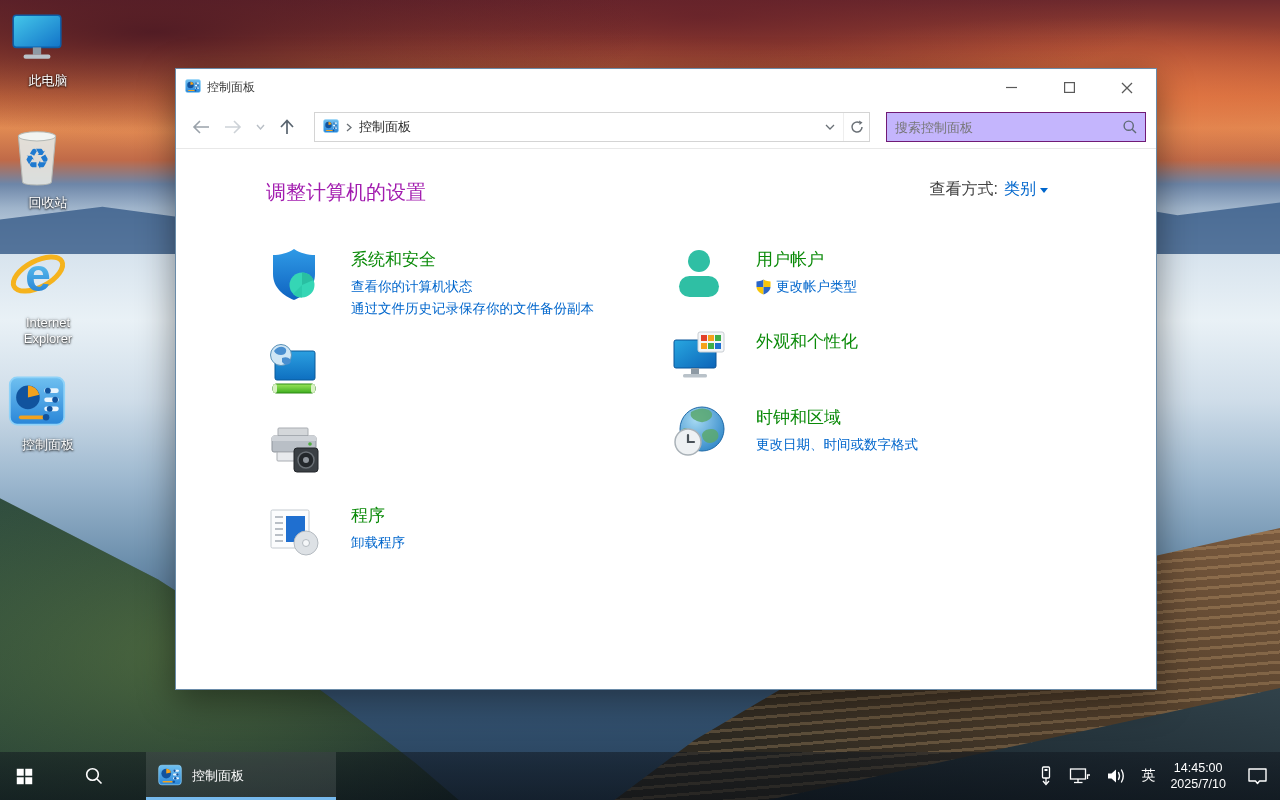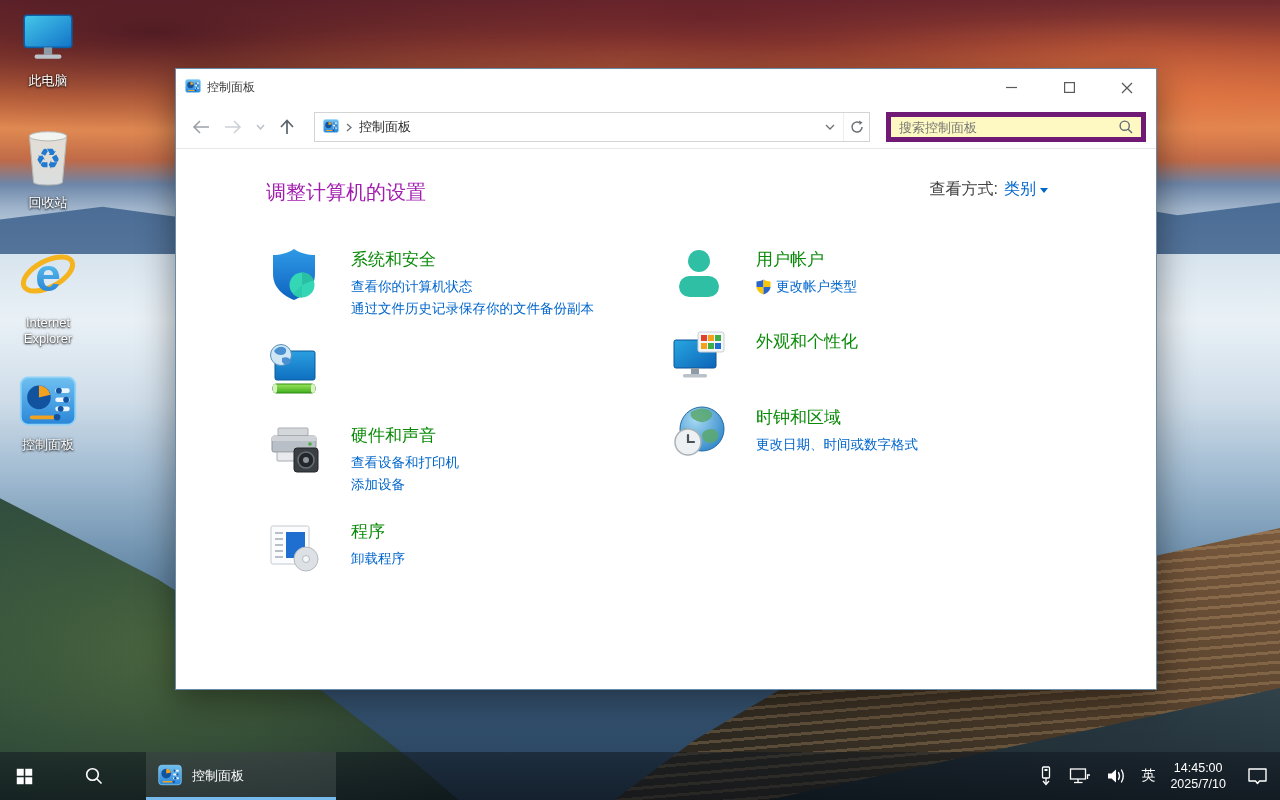--- a/index.html
+++ b/index.html
@@ -27,41 +27,41 @@
     clip-path:polygon(0 18%,10% 28%,22% 40%,34% 55%,46% 72%,58% 90%,64% 100%,0 100%); }
   #wall-right { position:absolute; right:0; bottom:0; width:52%; height:34%;
     background:
       repeating-linear-gradient(175deg, rgba(255,210,150,.20) 0 3px, rgba(0,0,0,0) 3px 10px),
       linear-gradient(200deg, #7a5a3e, #54402c 45%, #2d2921 80%);
     clip-path:polygon(100% 0,100% 100%,0 100%,12% 78%,30% 52%,55% 30%,78% 12%); }
   #wall-walkway { position:absolute; right:0; bottom:0; width:40%; height:14%;
     background:linear-gradient(190deg, #31424a, #16222a); clip-path:polygon(100% 0,100% 100%,0 100%); }
 
   
-  .dicon { position:absolute; left:8px; width:80px; display:flex; flex-direction:column; align-items:center; cursor:default; }
+  .dicon { position:absolute; left:8px; width:80px; display:flex; flex-direction:column; cursor:default; }
   .dicon .dlabel { margin-top:3px; font-size:13px; line-height:16px; color:#fff; text-align:center;
     text-shadow:0 1px 2px rgba(0,0,0,.9), 0 0 3px rgba(0,0,0,.6); }
   #di-pc  { top:8px; }  #di-bin { top:126px; } #di-ie { top:246px; } #di-cp { top:372px; }
 
   
   #cp-window { position:absolute; left:175px; top:68px; width:982px; height:622px; background:#fff;
     border:1px solid #6a8ba8; box-shadow:0 10px 34px rgba(0,0,0,.45); display:flex; flex-direction:column; }
   .titlebar { height:37px; display:flex; align-items:center; background:#fff; }
   .titlebar .tleft { display:flex; align-items:center; gap:6px; padding-left:9px; flex:1; }
   .titlebar .ttext { font-size:12px; color:#3b3b3b; }
   .winbtns { display:flex; height:100%; }
   .winbtn { width:58px; height:100%; display:flex; align-items:center; justify-content:center; color:#5a5a5a; }
   .winbtn svg { display:block; }
 
   .navbar { height:43px; display:flex; align-items:center; padding:0 10px 0 12px; border-bottom:1px solid #e8e8e8; gap:6px; }
   .navarrow { display:flex; align-items:center; justify-content:center; width:26px; height:26px; }
   .addressbar { display:flex; align-items:center; height:30px; border:1px solid #d4d4d4; flex:1; margin-left:8px; background:#fff; }
   .addressbar .abody { display:flex; align-items:center; gap:7px; padding:0 8px; flex:1; font-size:13px; color:#2a2a2a; }
   .abtn { width:26px; height:100%; display:flex; align-items:center; justify-content:center; border-left:1px solid #eee; color:#6a7076; }
-  .searchbox { display:flex; align-items:center; height:30px; width:260px; border:5px solid #701a75; margin-left:10px; background:#fef9c3; }
+  .searchbox { display:flex; align-items:center; height:30px; width:260px; border:1px solid #701a75; margin-left:10px; background:#c4b5fd; }
   .searchbox input { flex:1; border:0; outline:0; font-size:13px; color:#333; padding:0 8px; font-family:inherit; background:transparent; }
   .searchbox input::placeholder { color:#767676; }
   .searchbox .sbtn { width:30px; display:flex; align-items:center; justify-content:center; color:#5f6a75; }
 
   .content { flex:1; overflow:hidden; padding:30px 108px 0 90px; background:#fff; }
   .cheader { display:flex; align-items:flex-start; justify-content:space-between; margin-bottom:40px; }
   .ptitle { font-size:20px; color:#a21caf; }
   .viewby { font-size:16px; color:#444; display:flex; align-items:center; gap:6px; white-space:nowrap; }
   .viewby .vlink { color:#0066cc; cursor:pointer; display:flex; align-items:center; gap:4px;text-align:right; }
   .caret { width:0; height:0; border-left:4px solid transparent; border-right:4px solid transparent; border-top:5px solid #0066cc; margin-top:2px; }
@@ -330,29 +330,20 @@
                 <rect x="12" y="6" width="30" height="8" rx="1" fill="#d4d7da" stroke="#a9adb2"></rect>
                 <rect x="6" y="14" width="44" height="16" rx="2" fill="#b9bfc6" stroke="#8f959c"></rect>
                 <rect x="6" y="14" width="44" height="5" fill="#cfd3d8"></rect>
                 <circle cx="44" cy="22" r="1.8" fill="#4fae3f"></circle>
                 <rect x="11" y="30" width="24" height="9" rx="1" fill="#e8eaed" stroke="#a9adb2"></rect>
                 <rect x="28" y="26" width="24" height="24" rx="3" fill="#3a3f44" stroke="#23272b"></rect>
                 <circle cx="40" cy="38" r="8" fill="#23272b" stroke="#6a7076" stroke-width="1.5"></circle>
                 <circle cx="40" cy="38" r="3" fill="#8f959c"></circle>
               </svg>
             </span>
-            <div class="ctext">
-              <span class="cat-title">硬件和声音</span>
-              <div class="cat-link">
-                  <span>查看设备和打印机</span>
-                </div>
-              <div class="cat-link">
-                  <span>添加设备</span>
-                </div>
-            </div>
           </div>
 
           <div class="cat">
             <span class="cicon">
               <svg width="56" height="56" viewBox="0 0 56 56">
                 <rect x="5" y="8" width="38" height="38" rx="1.5" fill="#fbfcfd" stroke="#c4cad0"></rect>
                 <line x1="9" y1="15" x2="17" y2="15" stroke="#b9bfc6" stroke-width="2"></line>
                 <line x1="9" y1="21" x2="17" y2="21" stroke="#b9bfc6" stroke-width="2"></line>
                 <line x1="9" y1="27" x2="17" y2="27" stroke="#b9bfc6" stroke-width="2"></line>
                 <line x1="9" y1="33" x2="17" y2="33" stroke="#b9bfc6" stroke-width="2"></line>

